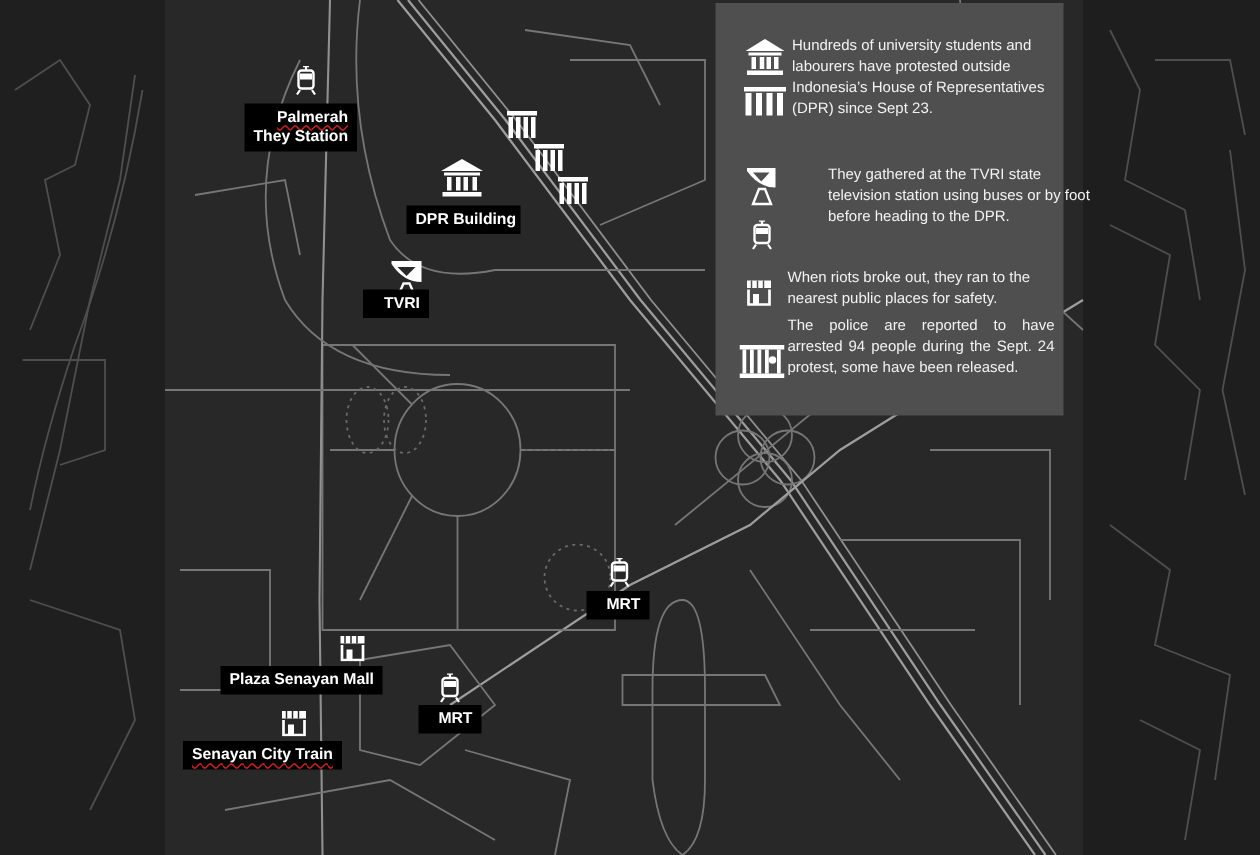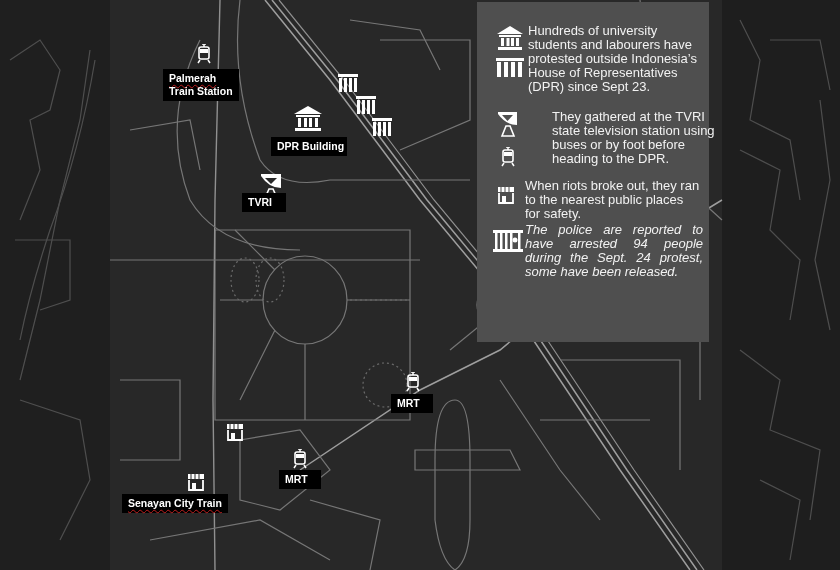--- a/index.html
+++ b/index.html
@@ -1,24 +1,24 @@
 <!DOCTYPE html>
 <html><head>
 <meta charset="utf-8">
 <style>
   html,body{margin:0;padding:0;background:#1a1a1a;}
   #stage{position:relative;width:840px;height:570px;overflow:hidden;background:#1c1c1c;font-family:"Liberation Sans",sans-serif;}
   .side-left{position:absolute;left:0;top:0;width:110px;height:570px;background:#1f1f1f;}
   .side-right{position:absolute;left:722px;top:0;width:118px;height:570px;background:#1e1e1e;}
   .center{position:absolute;left:110px;top:0;width:612px;height:570px;background:#282828;}
   svg.map{position:absolute;left:0;top:0;}
-  .label{position:absolute;background:#000;color:#fff;font-size:10.5px;font-weight:bold;text-align:left;line-height:13px;padding:3px 6px;white-space:nowrap;}
+  .label{position:absolute;background:#000;color:#fff;font-size:10.5px;font-weight:bold;text-align:right;line-height:13px;padding:3px 6px;white-space:nowrap;}
   .squiggle{text-decoration:underline wavy #c02020;text-decoration-thickness:1px;text-underline-offset:2px;}
   .marker{position:absolute;}
-  .info{position:absolute;left:477px;top:2px;width:232px;height:340px;background:#4f4f4f;color:#f2f2f2;font-size:13px;line-height:14px;}
+  .info{position:absolute;left:477px;top:2px;width:232px;height:275px;background:#4f4f4f;color:#f2f2f2;font-size:10px;line-height:14px;}
   .info .row{position:absolute;}
   .info .txt{position:absolute;}
   .justify{text-align:justify;text-align-last:left;}
 </style>
 </head>
 <body>
 
 <div id="stage">
   <div class="side-left"></div>
   <div class="center"></div>
@@ -114,21 +114,21 @@
     </g>
   </svg>
 
   <svg class="marker" style="left:197px;top:44px" width="14" height="20">
     <rect x="2" y="3" width="10" height="12" rx="2" fill="none" stroke="#fff" stroke-width="1.6"></rect>
       <rect x="3" y="5" width="8" height="4" fill="#fff"></rect>
       <path d="M5,0 L9,0 M7,0 L7,3 M3,16 L1,19 M11,16 L13,19" stroke="#fff" stroke-width="1.5"></path>
   </svg>
   <div class="label" style="left:163px;top:69px;">
     <div class="squiggle">Palmerah</div>
-    <div>Train Station</div>
+    <div>They Station</div>
   </div>
 
   <svg class="marker" style="left:294px;top:106px" width="28" height="26">
     <path d="M14,0 L28,8 L0,8 Z" fill="#fff"></path>
       <rect x="2" y="9" width="24" height="2" fill="#fff"></rect>
       <rect x="4" y="12" width="3" height="9" fill="#fff"></rect>
       <rect x="10" y="12" width="3" height="9" fill="#fff"></rect>
       <rect x="15" y="12" width="3" height="9" fill="#fff"></rect>
       <rect x="21" y="12" width="3" height="9" fill="#fff"></rect>
       <rect x="1" y="22" width="26" height="3" fill="#fff"></rect>
@@ -155,20 +155,21 @@
       <path d="M5,0 L9,0 M7,0 L7,3 M3,16 L1,19 M11,16 L13,19" stroke="#fff" stroke-width="1.5"></path>
   </svg>
   <div class="label" style="left:279px;top:470px;width:30px;">MRT</div>
 
   <svg class="marker" style="left:226px;top:423px" width="18" height="18">
     <path d="M1,1 L17,1 L17,6 L1,6 Z" fill="#fff"></path>
       <path d="M4,1 L4,6 M8,1 L8,6 M12,1 L12,6" stroke="#282828"></path>
       <path d="M2,7 L2,17 L16,17 L16,7" fill="none" stroke="#fff" stroke-width="1.8"></path>
       <rect x="5" y="10" width="4" height="7" fill="#fff"></rect>
   </svg>
+  <div class="label" style="left:147px;top:444px;"><span>Plaza Senayan Mall</span></div>
 
   <svg class="marker" style="left:187px;top:473px" width="18" height="18">
     <path d="M1,1 L17,1 L17,6 L1,6 Z" fill="#fff"></path>
       <path d="M4,1 L4,6 M8,1 L8,6 M12,1 L12,6" stroke="#282828"></path>
       <path d="M2,7 L2,17 L16,17 L16,7" fill="none" stroke="#fff" stroke-width="1.8"></path>
       <rect x="5" y="10" width="4" height="7" fill="#fff"></rect>
   </svg>
   <div class="label" style="left:122px;top:494px;"><span class="squiggle">Senayan City Train</span></div>
 
   <div class="info">
@@ -219,17 +220,17 @@
     <svg class="row" style="left:16px;top:228px" width="30" height="22">
       <rect x="0" y="0" width="30" height="3" fill="#fff"></rect>
         <rect x="0" y="19" width="30" height="3" fill="#fff"></rect>
       <rect x="2" y="3" width="2.5" height="16" fill="#fff"></rect>
         <rect x="7" y="3" width="2.5" height="16" fill="#fff"></rect>
         <rect x="12" y="3" width="2.5" height="16" fill="#fff"></rect>
         <rect x="17" y="3" width="2.5" height="16" fill="#fff"></rect>
         <rect x="25" y="3" width="2.5" height="16" fill="#fff"></rect>
         <circle cx="22" cy="10" r="2.5" fill="#fff"></circle>
     </svg>
-    <div class="txt justify" style="left:48px;top:221px;width:178px;font-style:italic;">
+    <div class="txt justify" style="left:48px;top:209px;width:178px;">
       <span>The police are reported to have arrested 94 people during the Sept. 24 protest, some have been released.</span>
     </div>
   </div>
 </div>
 
 </body></html>

